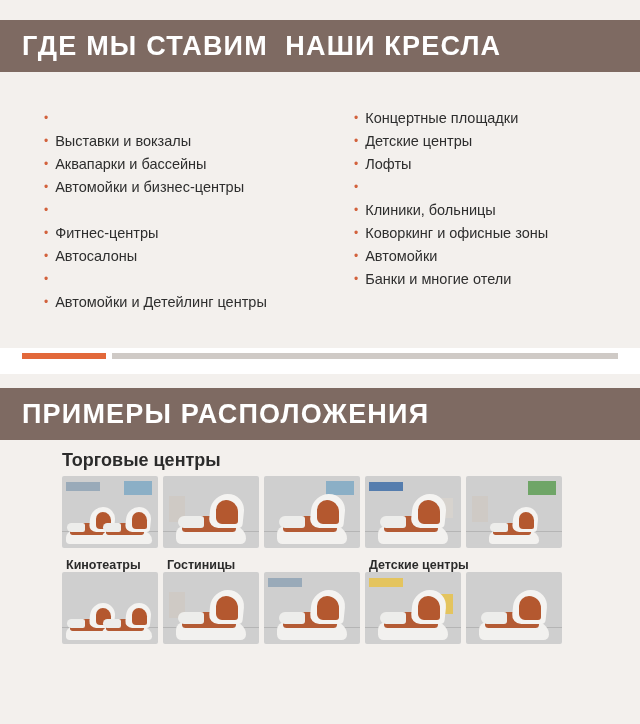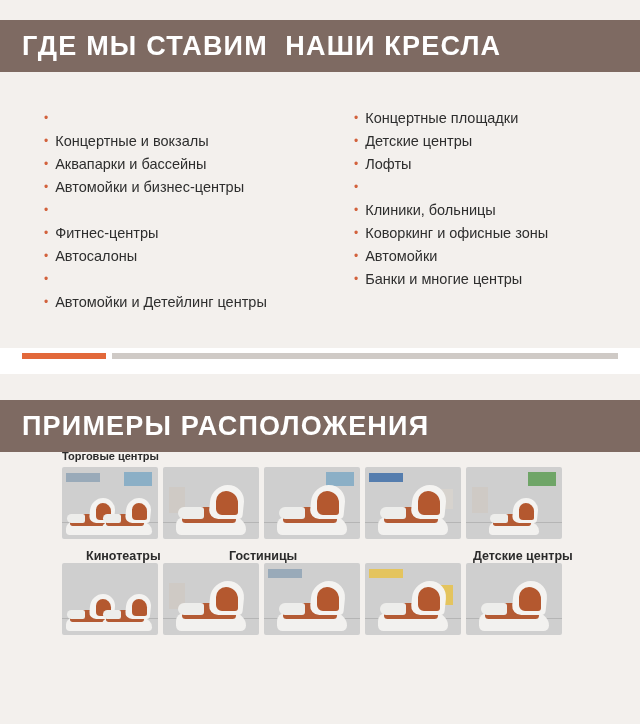--- a/index.html
+++ b/index.html
@@ -114,32 +114,32 @@
   .section-two {
     position: absolute;
     left: 0;
     top: 374px;
     width: 640px;
     height: 350px;
     background: #f3f0ed;
   }
   .band-two {
     position: absolute;
-    top: 26px;
+    top: 14px;
   }
 
   .gallery {
     position: absolute;
     top: 76px;
     left: 0;
     width: 640px;
   }
 
   .group-label {
-    font-size: 11px;
+    font-size: 18px;
     font-weight: bold;
     color: #2b2b2b;
     margin: 0 0 5px 0;
   }
 
   .row {
     display: flex;
     gap: 5px;
     padding-left: 62px;
     margin-bottom: 10px;
@@ -149,22 +149,21 @@
     height: 72px;
     border-radius: 2px;
     position: relative;
     overflow: hidden;
     background: #cfcfcf;
     flex: none;
   }
 
   .labels-row {
     display: flex;
-    padding-left: 86px;
-    gap: 42px;
+    padding-left: 66px;
   }
   .labels-row .lbl {
     font-size: 12.5px;
     font-weight: bold;
     color: #2b2b2b;
   }
   .lbl-1 { width: 101px; }
   .lbl-2 { width: 202px; }
   .lbl-3 { width: 101px; }
 
@@ -302,21 +301,21 @@
     </div>
 
     <div class="lists">
 
       <div class="list-col left">
         <div class="list-item">
           <span class="bullet">•</span>
         </div>
         <div class="list-item">
           <span class="bullet">•</span>
-          <span class="list-text">Концертные и вокзалы</span>
+          <span class="list-text">Выставки и вокзалы</span>
         </div>
         <div class="list-item">
           <span class="bullet">•</span>
           <span class="list-text">Аквапарки и бассейны</span>
         </div>
         <div class="list-item">
           <span class="bullet">•</span>
           <span class="list-text">Автомойки и бизнес-центры</span>
         </div>
         <div class="list-item">
@@ -362,21 +361,21 @@
         <div class="list-item">
           <span class="bullet">•</span>
           <span class="list-text">Коворкинг и офисные зоны</span>
         </div>
         <div class="list-item">
           <span class="bullet">•</span>
           <span class="list-text">Автомойки</span>
         </div>
         <div class="list-item">
           <span class="bullet">•</span>
-          <span class="list-text">Банки и многие центры</span>
+          <span class="list-text">Банки и многие отели</span>
         </div>
       </div>
 
     </div>
   </div>
 
   <div class="divider-strip"></div>
   <div class="divider-orange"></div>
   <div class="divider-gray"></div>
 

